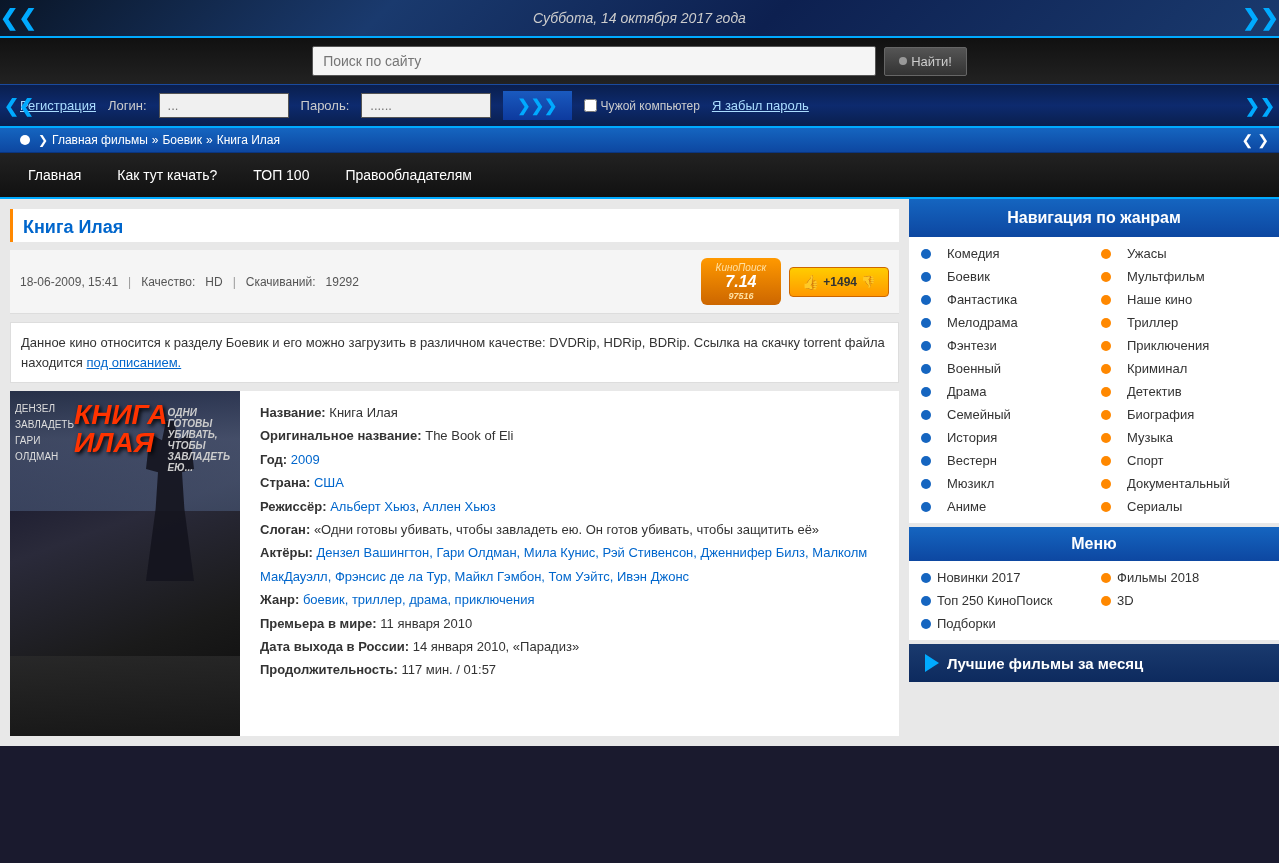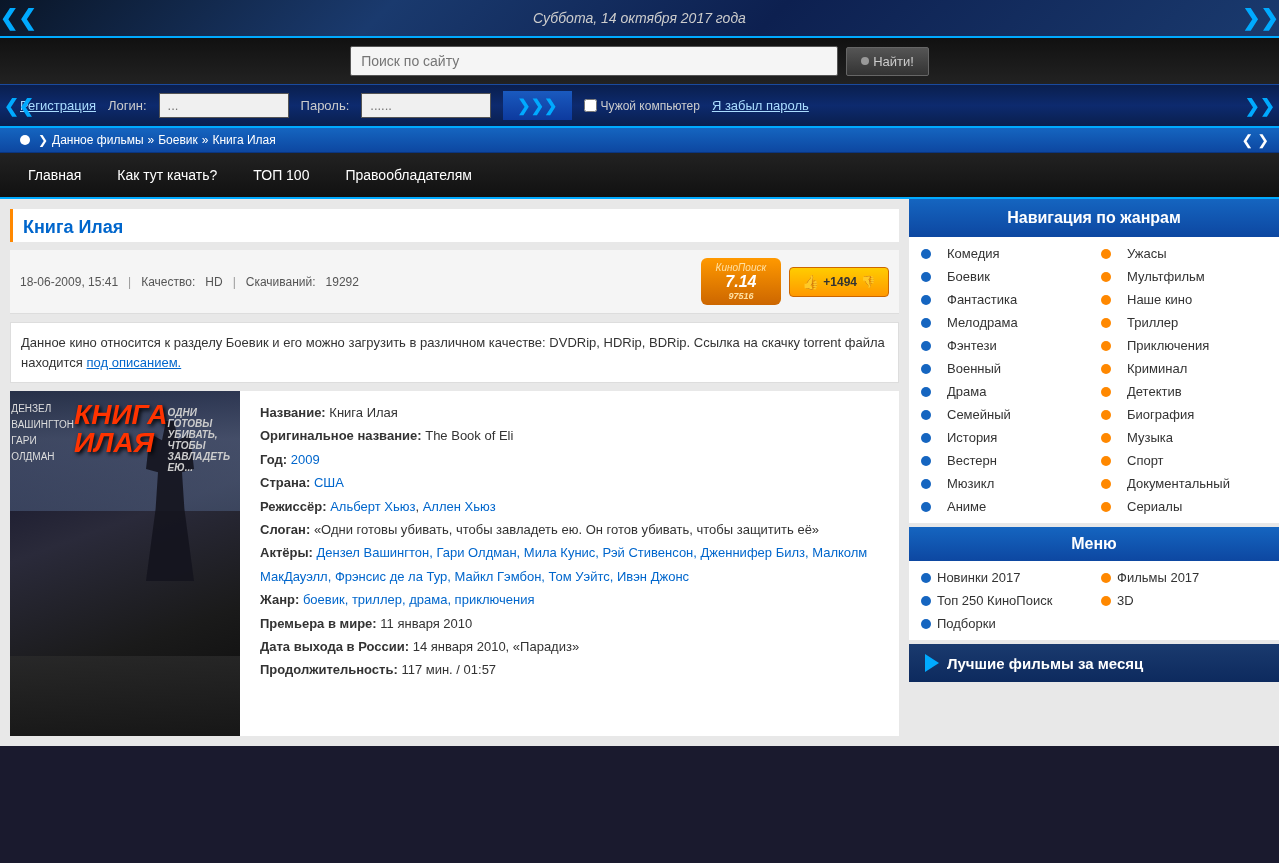--- a/index.html
+++ b/index.html
@@ -34,21 +34,21 @@
     
     .search-bar {
       background: linear-gradient(180deg, #111 0%, #222 100%);
       padding: 8px 20px;
       display: flex;
       align-items: center;
       justify-content: center;
       gap: 8px;
     }
     .search-input {
-      width: 488px;
+      width: 564px;
       padding: 6px 10px;
       border: 1px solid #555;
       background: #f5f5f5;
       font-size: 14px;
       color: #555;
       border-radius: 2px;
     }
     .search-btn {
       background: linear-gradient(180deg, #555 0%, #333 100%);
       color: #ccc;
@@ -385,21 +385,21 @@
   </div>
   <a class="forgot-link">Я забыл пароль</a>
   <div class="arrows-right2">
     <span class="arrow-chevron" style="font-size:18px;padding-right:4px;">❯❯</span>
   </div>
 </div>
 
 <div class="breadcrumb-bar">
   <span class="dot-circle"></span>
   <span class="chevron-right">❯</span>
-  <a>Данное фильмы</a>
+  <a>Главная фильмы</a>
   <span style="color:#fff;">»</span>
   <a>Боевик</a>
   <span style="color:#fff;">»</span>
   <span style="color:#fff;">Книга Илая</span>
   <div class="nav-arrows">
     <span>❮</span>
     <span>❯</span>
   </div>
 </div>
 
@@ -449,21 +449,21 @@
         <div style="position:absolute;inset:0;background:linear-gradient(160deg,#0a0a14 0%,#1a1a2e 20%,#2a2a3a 40%,#1a1a1a 70%,#0a0a0a 100%);"></div>
 
         <div style="position:absolute;top:0;left:0;right:0;height:120px;background:linear-gradient(180deg,#3a4a6a 0%,#5a6a8a 40%,#4a5a7a 100%);opacity:0.6;"></div>
 
         <div style="position:absolute;bottom:0;left:0;right:0;height:80px;background:linear-gradient(180deg,#2a2a2a 0%,#1a1a1a 100%);opacity:0.8;"></div>
 
         <div style="position:absolute;top:30px;right:30px;width:80px;height:160px;background:rgba(20,20,30,0.9);clip-path:polygon(45% 0%,55% 0%,60% 12%,75% 8%,80% 30%,65% 32%,68% 55%,80% 100%,20% 100%,32% 55%,35% 32%,20% 30%,25% 8%,40% 12%);"></div>
         <div class="poster-overlay">
           <div style="color:#ddd;font-size:10px;line-height:1.6;">
             <div>ДЕНЗЕЛ</div>
-            <div>ВАШИНГТОН</div>
+            <div>ЗАВЛАДЕТЬ</div>
             <div>ГАРИ</div>
             <div>ОЛДМАН</div>
           </div>
           <div class="poster-title-text">КНИГА<br>ИЛАЯ</div>
           <div class="poster-subtitle">ОДНИ ГОТОВЫ УБИВАТЬ, ЧТОБЫ<br>ЗАВЛАДЕТЬ ЕЮ...</div>
         </div>
       </div>
 
       <div class="movie-info">
         <div>
@@ -622,21 +622,21 @@
 
     <div class="menu-section">
       <div class="menu-header">Меню</div>
       <div class="menu-grid">
         <div class="menu-item">
           <span class="genre-dot blue"></span>
           <span>Новинки 2017</span>
         </div>
         <div class="menu-item">
           <span class="genre-dot orange"></span>
-          <span>Фильмы 2017</span>
+          <span>Фильмы 2018</span>
         </div>
         <div class="menu-item">
           <span class="genre-dot blue"></span>
           <span>Топ 250 КиноПоиск</span>
         </div>
         <div class="menu-item">
           <span class="genre-dot orange"></span>
           <span>3D</span>
         </div>
         <div class="menu-item">

